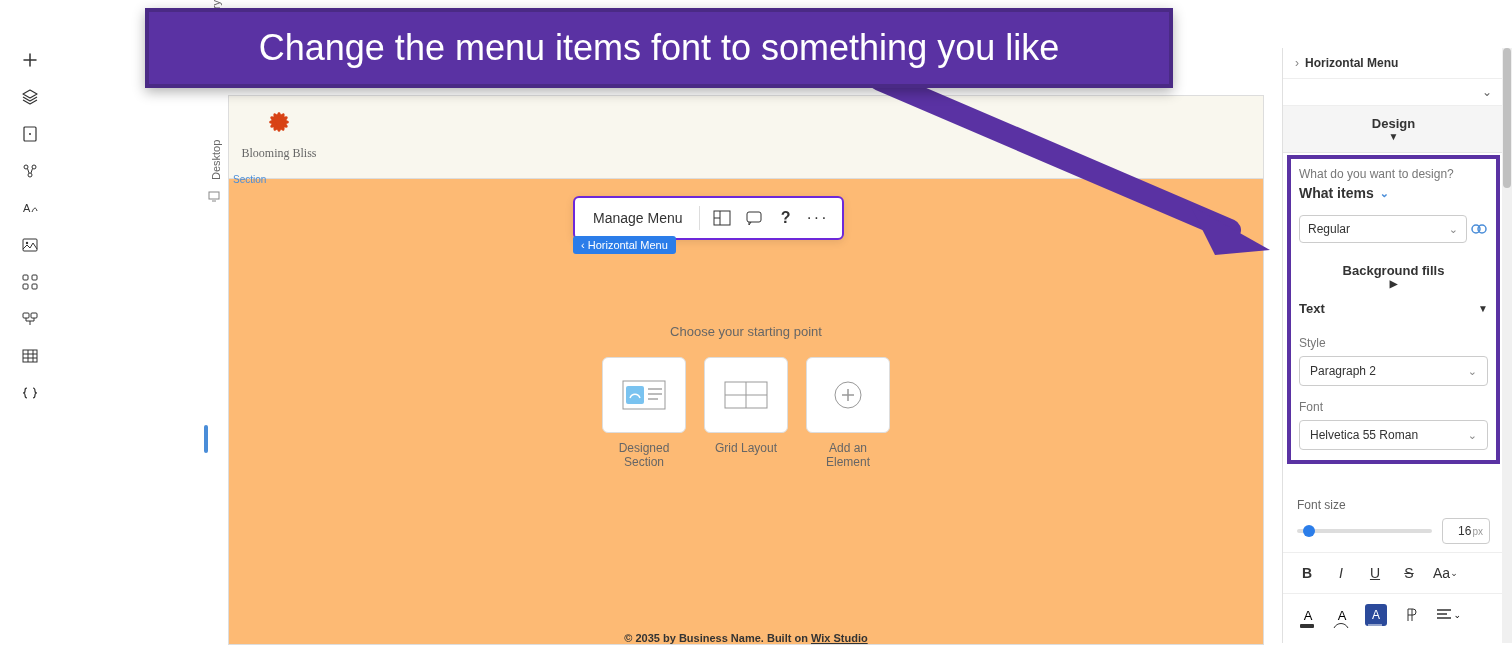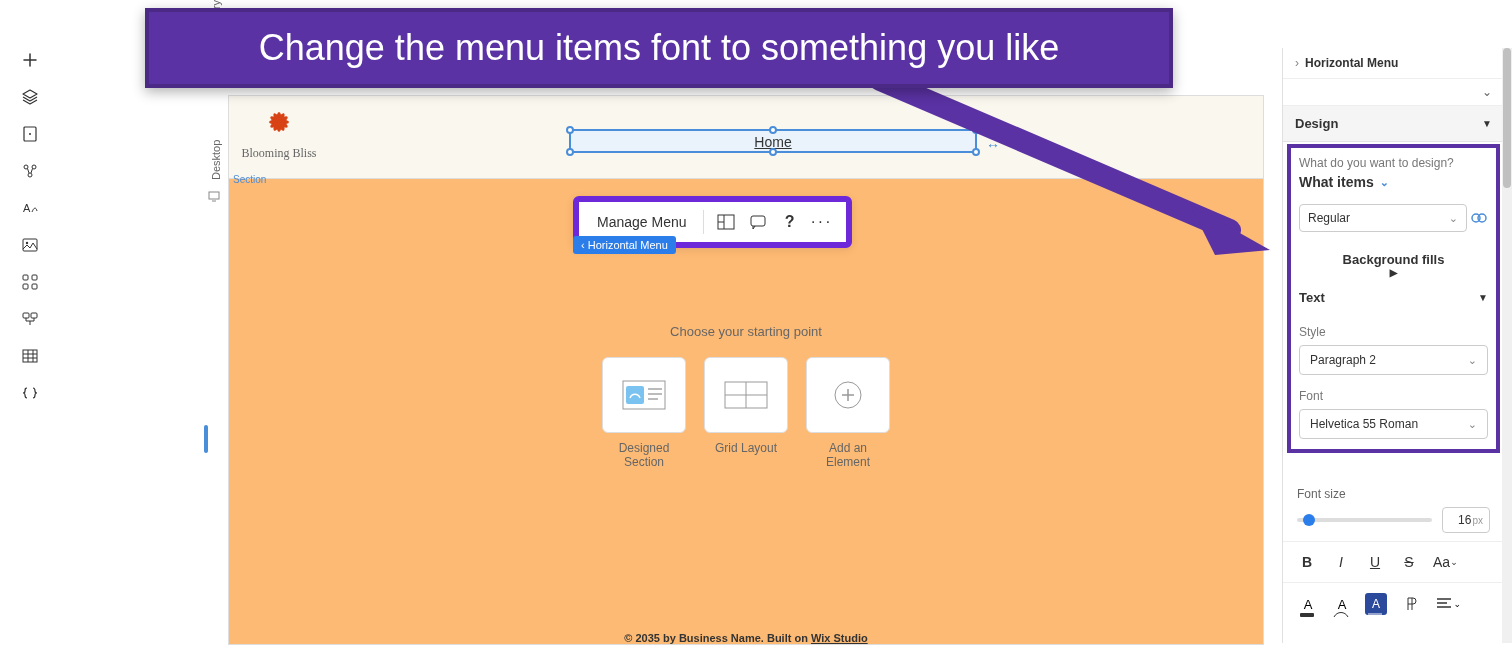--- a/index.html
+++ b/index.html
@@ -33,21 +33,21 @@
 .menu-select .h-tl { left: -5px; top: -5px; }
 .menu-select .h-tm { left: 50%; top: -5px; margin-left: -4px; }
 .menu-select .h-tr { right: -5px; top: -5px; }
 .menu-select .h-bl { left: -5px; bottom: -5px; }
 .menu-select .h-bm { left: 50%; bottom: -5px; margin-left: -4px; }
 .menu-select .h-br { right: -5px; bottom: -5px; }
 .menu-select .arrow-handle { position: absolute; right: -25px; top: 4px; color: #4a8dd8; font-size: 14px; }
 .menu-home { position: absolute; left: 50%; top: 3px; transform: translateX(-50%); font-size: 14px; color: #333; text-decoration: underline; }
 
 
-.float-toolbar { position: absolute; left: 344px; top: 100px; background: #fff; border: 6px solid #6d28d9; border-radius: 6px; box-shadow: 0 2px 8px rgba(0,0,0,0.1); display: flex; align-items: center; padding: 6px 10px; gap: 4px; }
+.float-toolbar { position: absolute; left: 344px; top: 100px; background: #fff; border: 2px solid #6d28d9; border-radius: 6px; box-shadow: 0 2px 8px rgba(0,0,0,0.1); display: flex; align-items: center; padding: 6px 10px; gap: 4px; }
 .float-toolbar .btn-text { font-size: 14px; color: #333; padding: 4px 8px; cursor: pointer; }
 .float-toolbar .divider { width: 1px; height: 24px; background: #ddd; margin: 0 4px; }
 .float-toolbar .btn-icon { width: 28px; height: 28px; display: flex; align-items: center; justify-content: center; cursor: pointer; color: #333; }
 
 .hmenu-tag { position: absolute; left: 344px; top: 140px; background: #2b7de9; color: #fff; font-size: 11px; padding: 3px 8px; border-radius: 3px; }
 
 
 .canvas-body { padding-top: 145px; text-align: center; }
 .starting-point { font-size: 13px; color: #666; margin-bottom: 18px; }
 .cards { display: flex; justify-content: center; gap: 18px; }
@@ -61,21 +61,21 @@
 
 .blue-bar { position: absolute; left: 204px; top: 425px; width: 4px; height: 28px; background: #4a8dd8; border-radius: 2px; }
 
 
 .right-panel { position: absolute; right: 8px; top: 48px; width: 222px; height: 595px; background: #fff; border-left: 1px solid #e0e0e0; display: flex; flex-direction: column; }
 .breadcrumb-row { display: flex; align-items: center; padding: 8px 12px; font-size: 12px; color: #333; border-bottom: 1px solid #eee; }
 .breadcrumb-row .chev { margin-right: 6px; color: #888; }
 .breadcrumb-row .item { font-weight: 600; }
 .dropdown-row { padding: 6px 12px; display: flex; align-items: center; justify-content: flex-end; border-bottom: 1px solid #eee; }
 .dropdown-row .chev-down { font-size: 12px; color: #666; }
-.design-header { padding: 10px 12px; font-size: 13px; font-weight: 600; color: #333; display: flex; justify-content: space-between; align-items: center; background: #f5f5f5; border-bottom: 1px solid #e5e5e5; }
+.design-header { padding: 10px 12px; font-size: 13px; font-weight: 600; color: #333; display: flex; justify-content: space-between; align-items: center; background: #f5f5f5; border-bottom: 1px solid #e5e5e5; flex-direction: column; }
 .design-header .tri { font-size: 10px; }
 
 .highlight-box { border: 4px solid #5a32a3; margin: 2px 4px; padding: 8px 8px 10px 8px; }
 .q-label { font-size: 12px; color: #777; margin-bottom: 4px; }
 .menu-items-title { font-size: 14px; font-weight: 700; color: #333; display: flex; align-items: center; gap: 6px; margin-bottom: 14px; }
 .menu-items-title .chev-sm { font-size: 11px; color: #4a8dd8; }
 .state-row { display: flex; align-items: center; gap: 3px; margin-bottom: 14px; }
 .state-select { flex: 1; border: 1px solid #ccc; border-radius: 4px; padding: 6px 8px; font-size: 12px; color: #333; display: flex; justify-content: space-between; align-items: center; cursor: pointer; }
 .state-icon { width: 18px; height: 18px; color: #4a8dd8; }
 .bg-fills { font-size: 13px; font-weight: 600; color: #333; display: flex; justify-content: space-between; align-items: center; padding: 6px 0; cursor: pointer; flex-direction: column; }
@@ -197,30 +197,20 @@
             <ellipse rx="3" ry="10" transform="rotate(60)"></ellipse>
             <ellipse rx="3" ry="10" transform="rotate(90)"></ellipse>
             <ellipse rx="3" ry="10" transform="rotate(120)"></ellipse>
             <ellipse rx="3" ry="10" transform="rotate(150)"></ellipse>
           </g>
         </g>
       </svg>
       <div class="logo-text">Blooming Bliss</div>
     </div>
     <div class="section-label">Section</div>
-    <div class="menu-select">
-      <span class="menu-home">Home</span>
-      <span class="handle h-tl"></span>
-      <span class="handle h-tm"></span>
-      <span class="handle h-tr"></span>
-      <span class="handle h-bl"></span>
-      <span class="handle h-bm"></span>
-      <span class="handle h-br"></span>
-      <span class="arrow-handle">↔</span>
-    </div>
   </div>
 
   <div class="float-toolbar">
     <span class="btn-text">Manage Menu</span>
     <span class="divider"></span>
     <span class="btn-icon">
         <svg width="18" height="16" viewBox="0 0 18 16">
           <rect x="1" y="1" width="16" height="14" stroke="#333" fill="none"></rect>
           <path d="M7 1v14M1 8h6" stroke="#333"></path>
         </svg>

